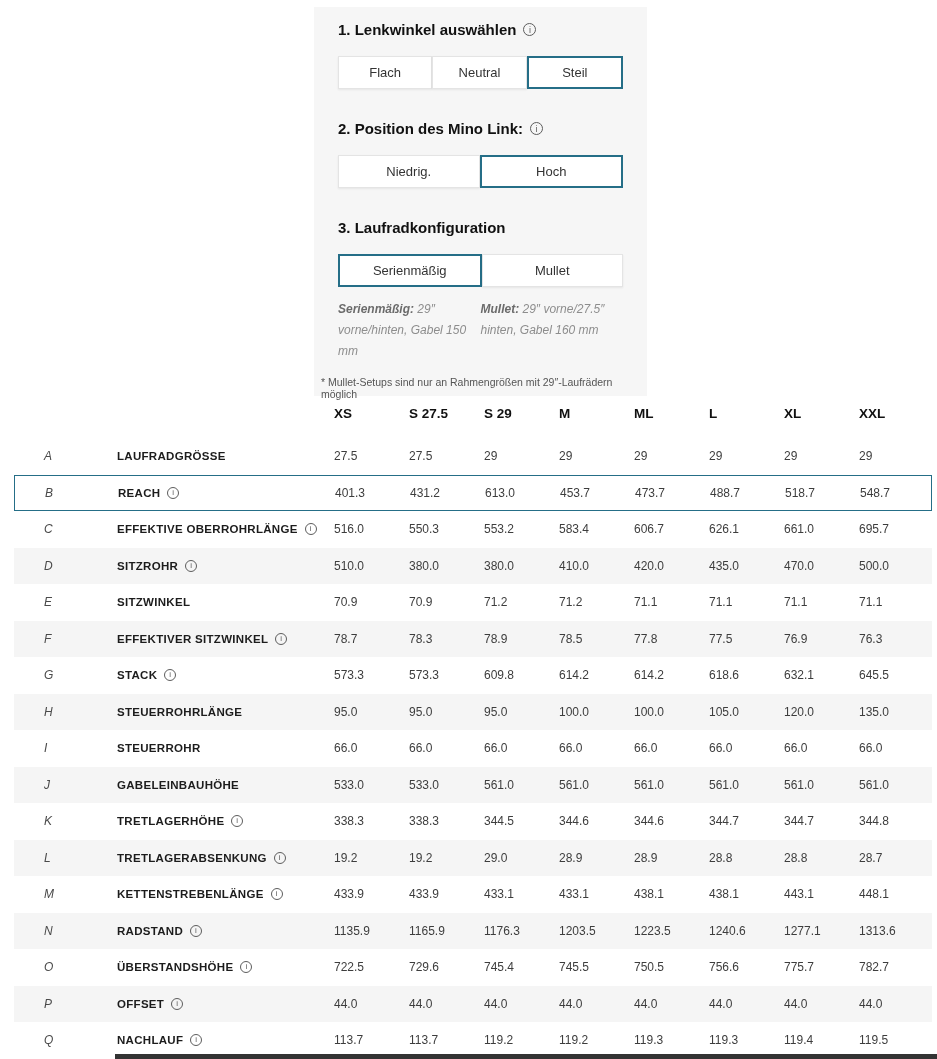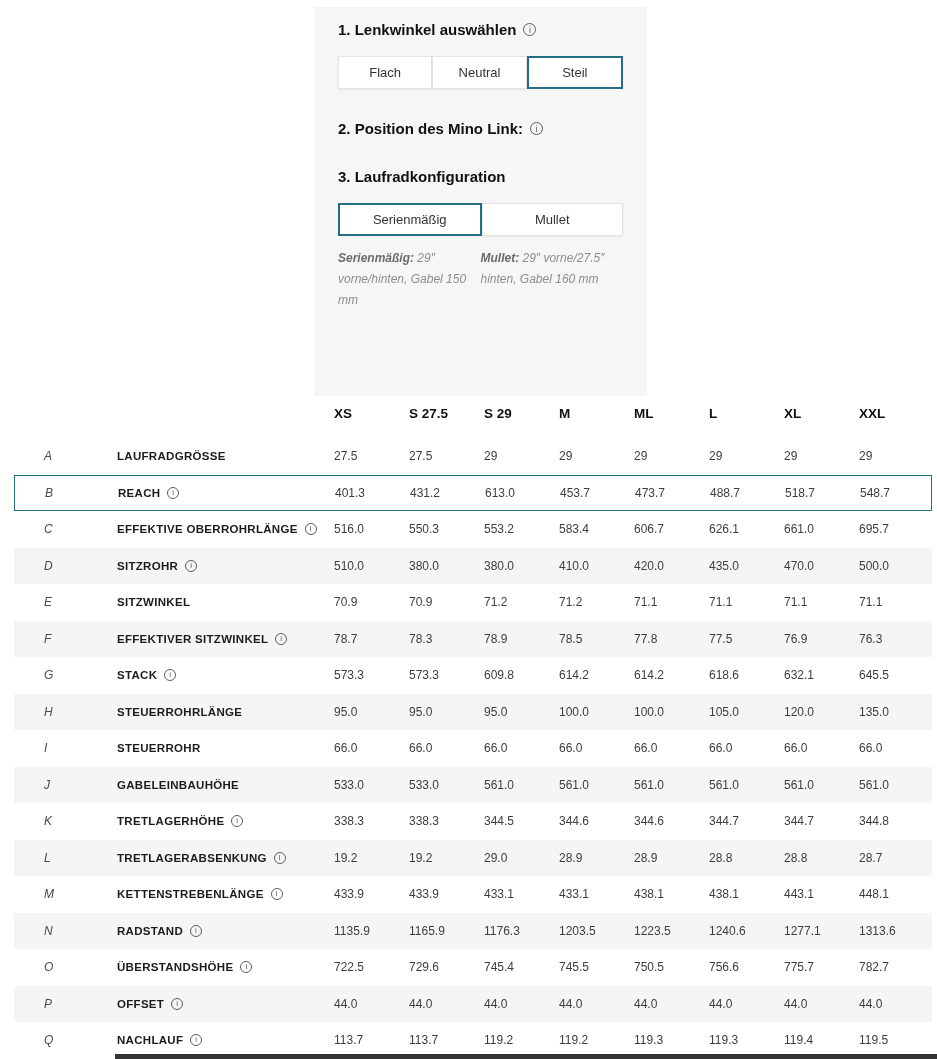--- a/index.html
+++ b/index.html
@@ -79,32 +79,37 @@
       </div>
       <div class="opt-row">
         <button class="opt-btn">Flach</button>
         <button class="opt-btn">Neutral</button>
         <button class="opt-btn selected">Steil</button>
       </div>
       <div class="sec-title sec-gap">
         <span>2. Position des Mino Link:</span>
         <span class="info-icon">i</span>
       </div>
+      <div class="opt-row">
+        <button class="opt-btn">Niedrig.</button>
+        <button class="opt-btn selected">Hoch</button>
+      </div>
       <div class="sec-title sec-gap">
         <span>3. Laufradkonfiguration</span>
       </div>
       <div class="opt-row">
         <button class="opt-btn selected">Serienmäßig</button>
         <button class="opt-btn">Mullet</button>
       </div>
       <div class="desc-row">
         <div class="desc-block"><span class="lead">Serienmäßig:</span><span> 29″ vorne/hinten, Gabel 150 mm</span></div>
         <div class="desc-block"><span class="lead">Mullet:</span><span> 29″ vorne/27.5″ hinten, Gabel 160 mm</span></div>
       </div>
     </div>
+  <div class="footnote">* Mullet-Setups sind nur an Rahmengrößen mit 29″-Laufrädern möglich</div>
 </div>
 
 <div class="geo-table">
     <div class="t-row t-head">
       <div></div>
       <div></div>
       <div class="col-h">XS</div>
       <div class="col-h">S 27.5</div>
       <div class="col-h">S 29</div>
       <div class="col-h">M</div>

